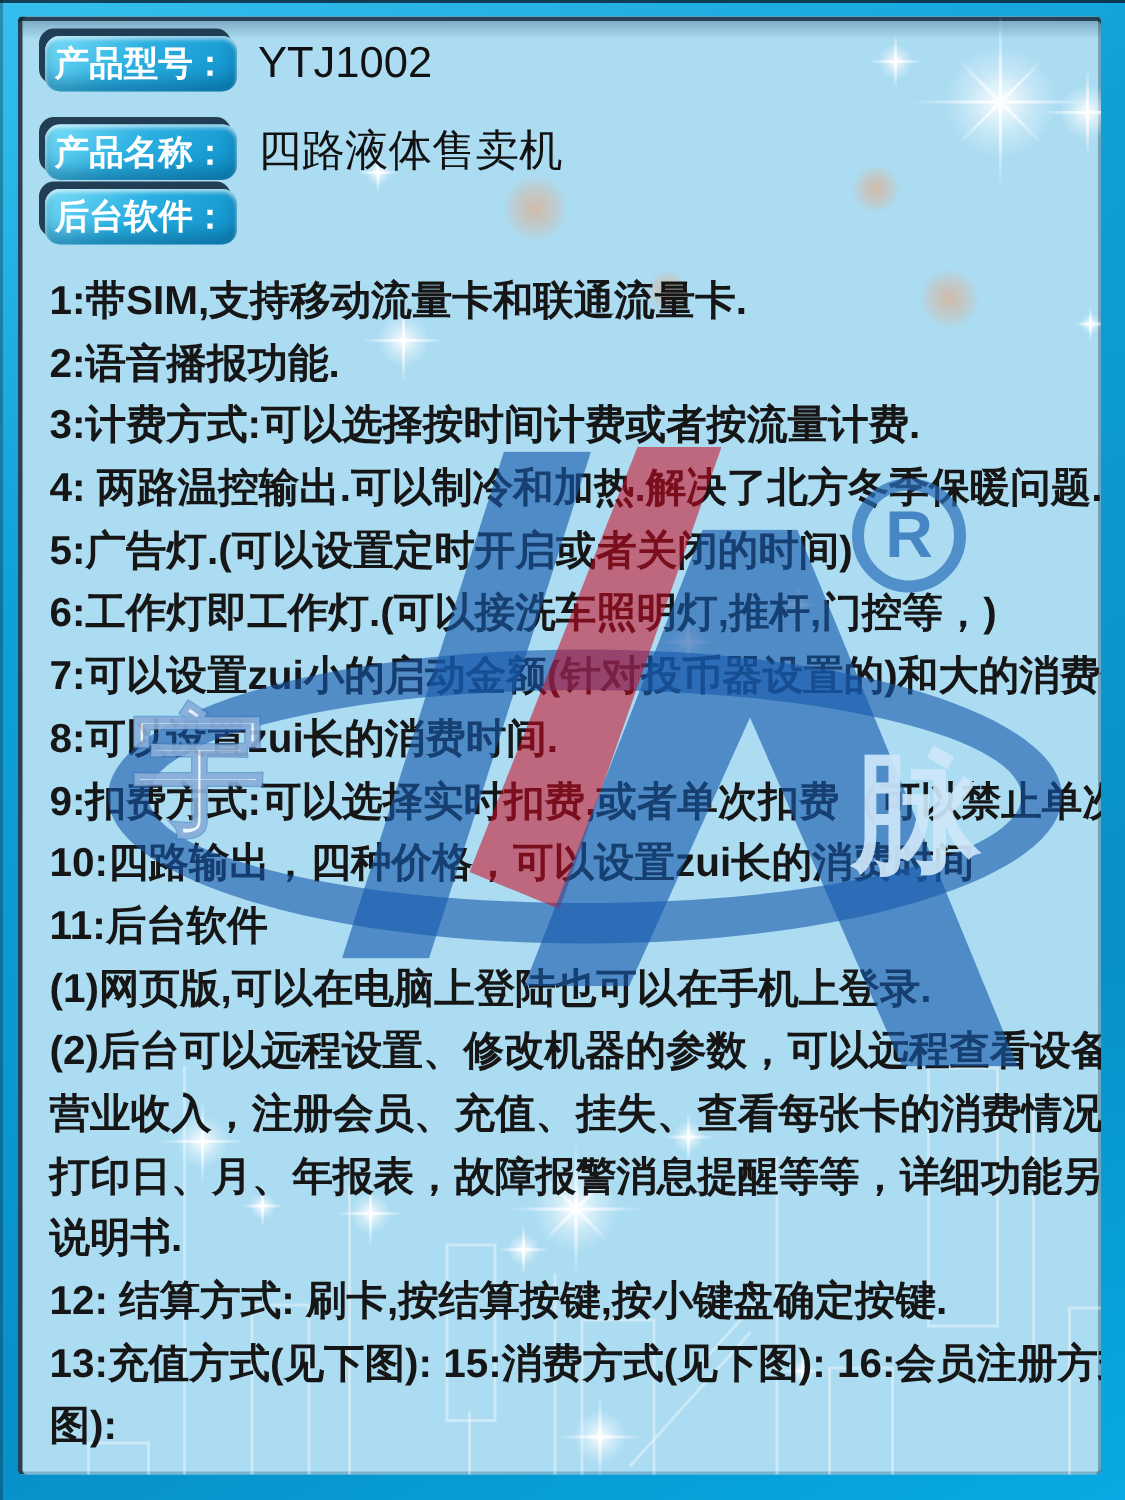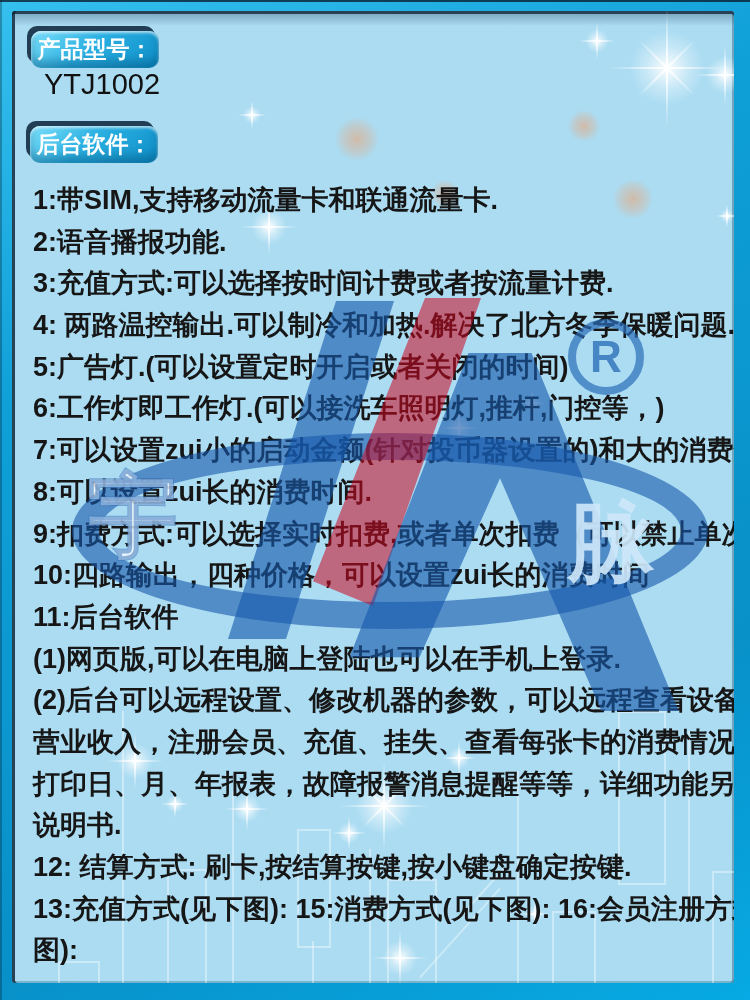--- a/index.html
+++ b/index.html
@@ -171,32 +171,36 @@
         </i>
       <i class="star" style="left:509px;top:889px;width:28px;height:28px;">
           <i class="glow"></i>
         </i>
       <i class="blob" style="left:323px;top:106px;width:44px;height:44px;"></i>
       <i class="blob" style="left:556px;top:99px;width:32px;height:32px;"></i>
       <i class="blob" style="left:601px;top:168px;width:40px;height:40px;"></i>
       <i class="blob" style="left:419px;top:169px;width:28px;height:28px;"></i>
     </div>
 
-    <div class="hrow" style="top:20px;flex-direction:column;">
+    <div class="hrow" style="top:12px;">
       <div class="pill">产品型号：</div>
       <div class="hval">YTJ1002</div>
+    </div>
+    <div class="hrow" style="top:71px;">
+      <div class="pill">产品名称：</div>
+      <div class="hval">四路液体售卖机</div>
     </div>
     <div class="hrow" style="top:114px;">
       <div class="pill">后台软件：</div>
     </div>
 
     <div class="features">
         <div class="feature-line">1:带SIM,支持移动流量卡和联通流量卡.</div>
         <div class="feature-line">2:语音播报功能.</div>
-        <div class="feature-line">3:充值方式:可以选择按时间计费或者按流量计费.</div>
+        <div class="feature-line">3:计费方式:可以选择按时间计费或者按流量计费.</div>
         <div class="feature-line">4: 两路温控输出.可以制冷和加热.解决了北方冬季保暖问题.</div>
         <div class="feature-line">5:广告灯.(可以设置定时开启或者关闭的时间)</div>
         <div class="feature-line">6:工作灯即工作灯.(可以接洗车照明灯,推杆,门控等，)</div>
         <div class="feature-line">7:可以设置zui小的启动金额(针对投币器设置的)和大的消费金额.</div>
         <div class="feature-line">8:可以设置zui长的消费时间.</div>
         <div class="feature-line">9:扣费方式:可以选择实时扣费,或者单次扣费（可以禁止单次消费）</div>
         <div class="feature-line">10:四路输出，四种价格，可以设置zui长的消费时间</div>
         <div class="feature-line">11:后台软件</div>
         <div class="feature-line">(1)网页版,可以在电脑上登陆也可以在手机上登录.</div>
         <div class="feature-line">(2)后台可以远程设置、修改机器的参数，可以远程查看设备状态、</div>

